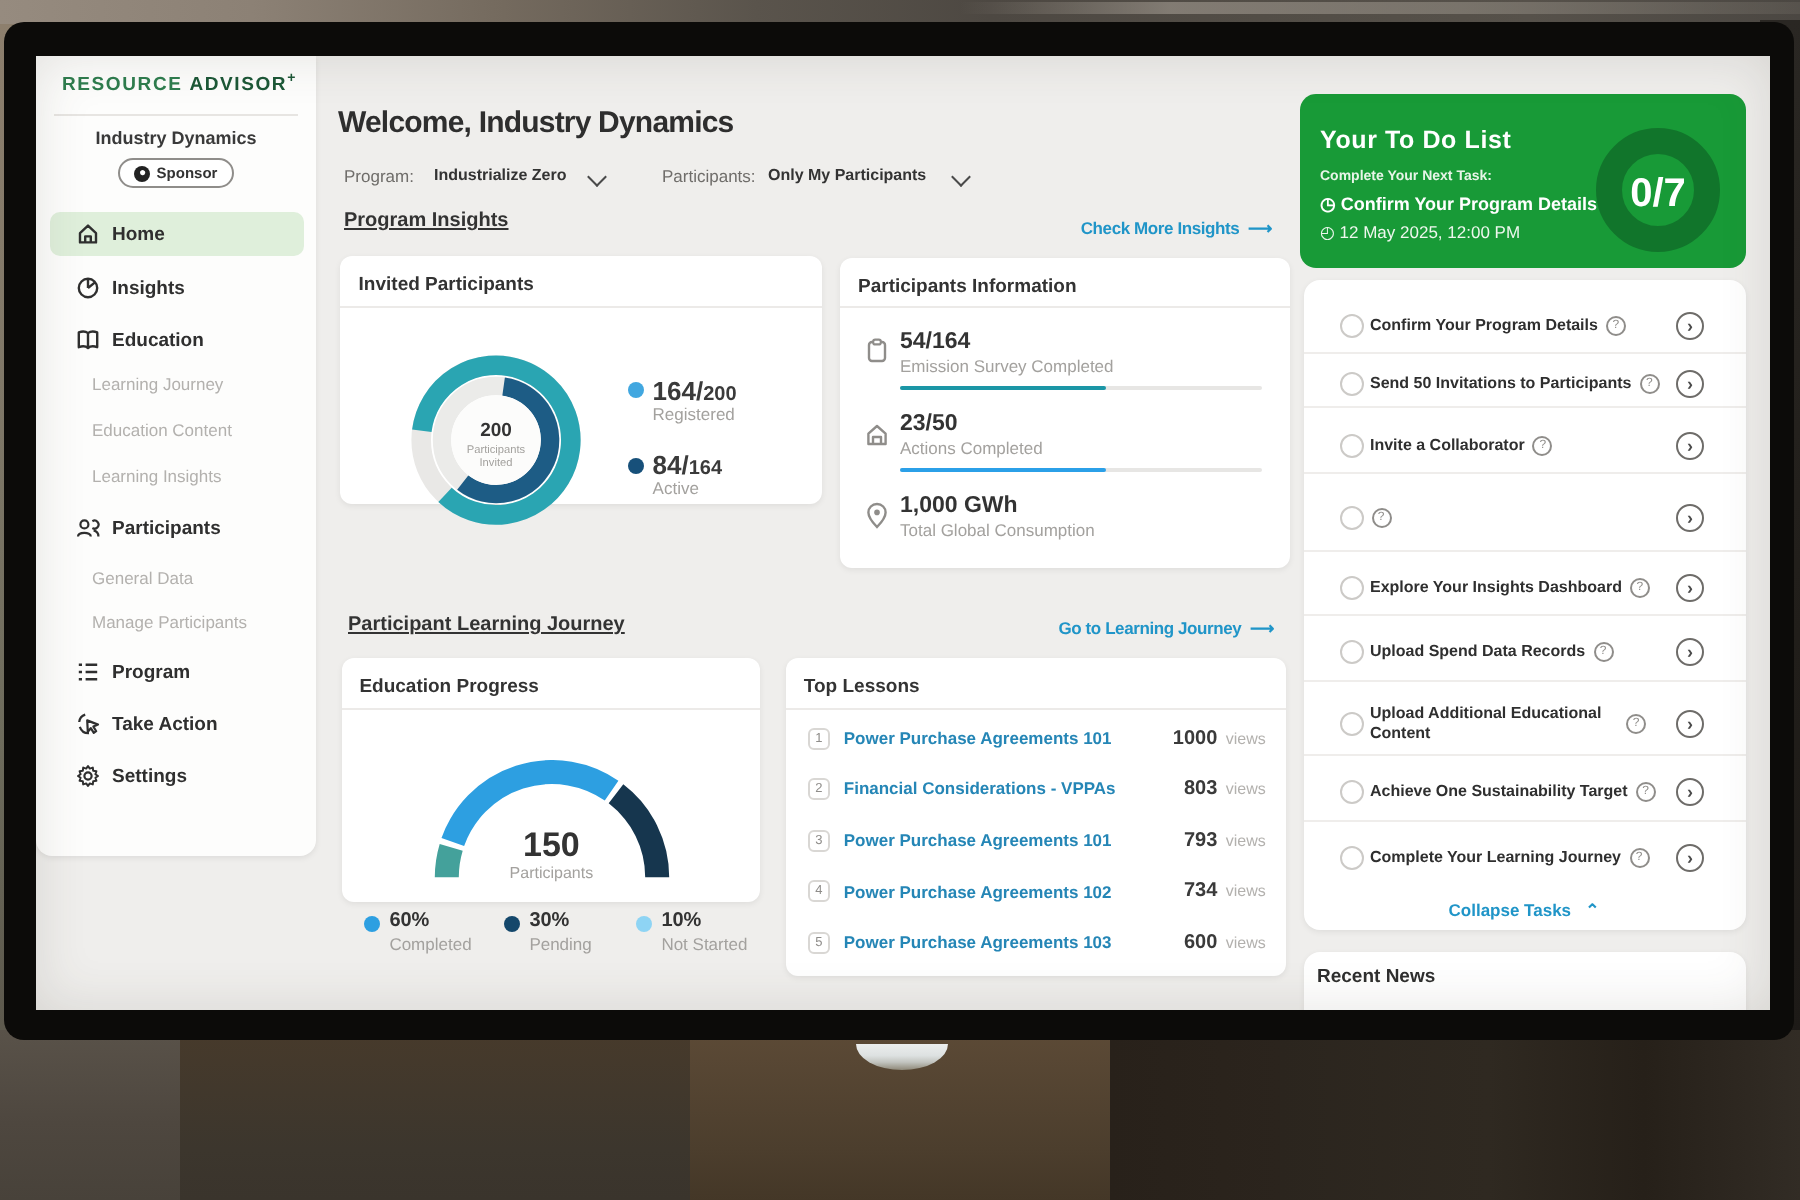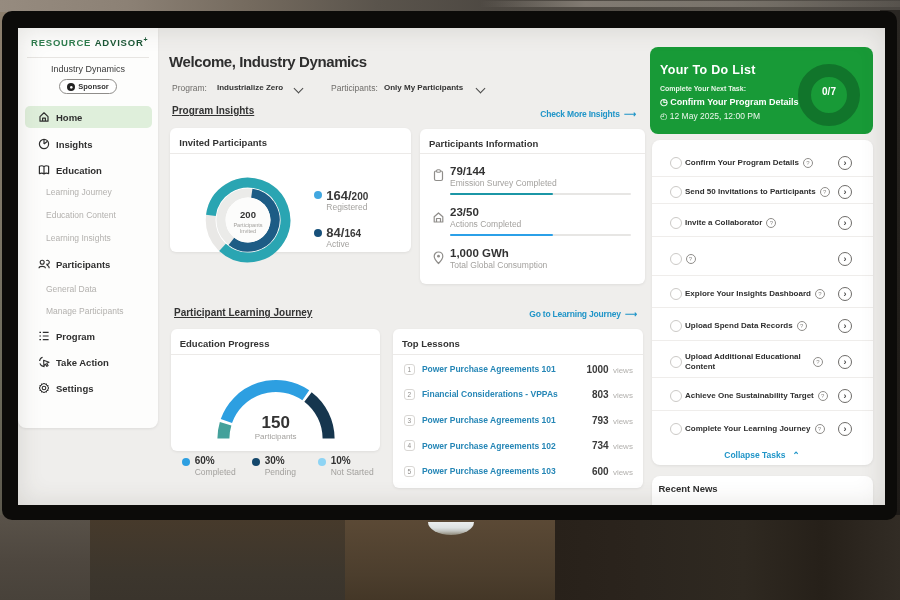--- a/index.html
+++ b/index.html
@@ -22,21 +22,21 @@
 
 #monitor{left:2px;top:11px;width:895px;height:509px;background:#0c0b09;border-radius:10px;}
 #screen{left:16px;top:17px;width:867px;height:477px;background:#efeeec;overflow:hidden;will-change:transform;}
 #screen::after{content:"";position:absolute;left:0;top:0;right:0;bottom:0;box-shadow:inset 0 0 26px rgba(70,62,50,.14);pointer-events:none;}
 
 #sidebar{left:0;top:0;width:140px;height:400px;background:#fdfdfc;border-radius:0 0 8px 8px;box-shadow:0 1px 3px rgba(0,0,0,.08);}
 #logo{left:13px;top:8px;font-size:9.5px;font-weight:bold;letter-spacing:.8px;color:#2e7d4e;white-space:nowrap;}
 #logo b{color:#1c5837;}
 #logo sup{font-size:7px;}
 #sideDiv{left:9px;top:28.5px;width:122px;height:0;border-top:1px solid #e7e5e2;}
-#orgName{left:0;top:36px;width:140px;text-align:center;font-size:9px;font-weight:normal;color:#3a3a3a;}
+#orgName{left:0;top:36px;width:140px;text-align:center;font-size:9px;font-weight:bold;color:#3a3a3a;}
 #pill{left:41px;top:51px;width:56px;height:13px;border:1px solid #8f8d8a;border-radius:8px;background:#fff;display:flex;align-items:center;justify-content:center;gap:3px;}
 #pill .dot{width:8px;height:8px;border-radius:50%;background:#222;color:#fff;font-size:6px;line-height:8px;text-align:center;}
 #pill .txt{font-size:7.5px;font-weight:bold;color:#333;}
 .mitem{left:38px;white-space:nowrap;font-size:9.5px;font-weight:bold;color:#2f2f2f;}
 .msub{left:28px;white-space:nowrap;font-size:8.5px;color:#b3b1ae;}
 .micon{left:20px;width:12px;height:12px;}
 #homeHl{left:7px;top:78px;width:127px;height:21.5px;background:#dfefdb;border-radius:5px;}
 
 #welcome{left:151px;top:25px;font-size:15px;font-weight:bold;color:#2e2e2e;letter-spacing:-0.4px;}
 .chev2{width:6px;height:6px;border-right:1.4px solid #4a4a4a;border-bottom:1.4px solid #4a4a4a;transform:rotate(45deg);}
@@ -157,21 +157,21 @@
     <div class="abs" style="left:156px;top:111px;font-size:8.5px;color:#a3a19e;">Active</div>
   </div>
 
   <div class="abs card" style="left:402px;top:100.5px;width:225px;height:155.5px;">
     <div class="cardTitle">Participants Information</div>
     <div class="cardDiv" style="top:24.7px;"></div>
     <svg class="abs" style="left:13px;top:40px;" width="11" height="13" viewBox="0 0 11 13">
           <rect x="1.5" y="2" width="8" height="9.5" rx="1.5" fill="none" stroke="#8f8d8a" stroke-width="1.2"></rect>
           <rect x="3.6" y="0.8" width="3.8" height="2.4" rx="1" fill="#fff" stroke="#8f8d8a" stroke-width="1.1"></rect>
         </svg>
-    <div class="abs" style="left:30px;top:36px;font-size:11.5px;font-weight:bold;color:#333;">79/144</div>
+    <div class="abs" style="left:30px;top:36px;font-size:11.5px;font-weight:bold;color:#333;">54/164</div>
     <div class="abs" style="left:30px;top:49px;font-size:8.5px;color:#a3a19e;">Emission Survey Completed</div>
     <div class="abs" style="left:30px;top:64px;width:181px;height:2.6px;background:#e7e6e4;border-radius:2px;"></div>
     <div class="abs" style="left:30px;top:64px;width:103px;height:2.6px;background:#1b96a6;border-radius:2px;"></div>
     <svg class="abs" style="left:12px;top:82px;" width="13" height="13" viewBox="0 0 13 13">
           <path d="M2.2 5.8 L6.5 2 L10.8 5.8 L10.8 11 L2.2 11 Z M4.5 11 L4.5 7.5 L8.5 7.5 L8.5 11" fill="none" stroke="#8f8d8a" stroke-width="1.2" stroke-linejoin="round"></path>
         </svg>
     <div class="abs" style="left:30px;top:77.5px;font-size:11.5px;font-weight:bold;color:#333;">23/50</div>
     <div class="abs" style="left:30px;top:90.5px;font-size:8.5px;color:#a3a19e;">Actions Completed</div>
     <div class="abs" style="left:30px;top:105px;width:181px;height:2.6px;background:#e7e6e4;border-radius:2px;"></div>
     <div class="abs" style="left:30px;top:105px;width:103px;height:2.6px;background:#2ba0e8;border-radius:2px;"></div>
@@ -235,21 +235,21 @@
   </div>
 
   <div class="abs" style="left:632px;top:18.6px;width:223px;height:87px;background:#189a37;border-radius:8px;">
     <div class="abs" style="left:10px;top:16px;font-size:12.5px;font-weight:bold;color:#fff;letter-spacing:.3px;">Your To Do List</div>
     <div class="abs" style="left:10px;top:38px;font-size:7px;font-weight:bold;color:#e8f5e8;">Complete Your Next Task:</div>
     <div class="abs" style="left:10px;top:50.5px;font-size:9px;font-weight:bold;color:#fff;">◷ Confirm Your Program Details</div>
     <div class="abs" style="left:10px;top:64px;font-size:8.5px;color:#eef7ee;">◴ 12 May 2025, 12:00 PM</div>
     <svg class="abs" style="left:147px;top:16.4px;" width="64" height="64" viewBox="0 0 64 64">
       <circle cx="32" cy="32" r="24.5" fill="none" stroke="#11752b" stroke-width="13"></circle>
     </svg>
-    <div class="abs" style="left:147px;top:39.5px;width:64px;text-align:center;font-size:10px;font-weight:bold;color:#fff;">0/7</div>
+    <div class="abs" style="left:147px;top:39.5px;width:64px;text-align:center;font-size:20px;font-weight:bold;color:#fff;">0/7</div>
   </div>
 
   <div class="abs card" id="taskCard" style="left:633.5px;top:112px;width:221px;height:325px;border-radius:8px;">
     <div class="trow" style="top:9px;height:27px;">
           <span class="tchk"></span>
           <span class="ttxt">Confirm Your Program Details</span>
           <span class="tq">?</span>
           <span class="tgo">›</span>
         </div>
     <div class="tdiv" style="top:35.6px;"></div>

